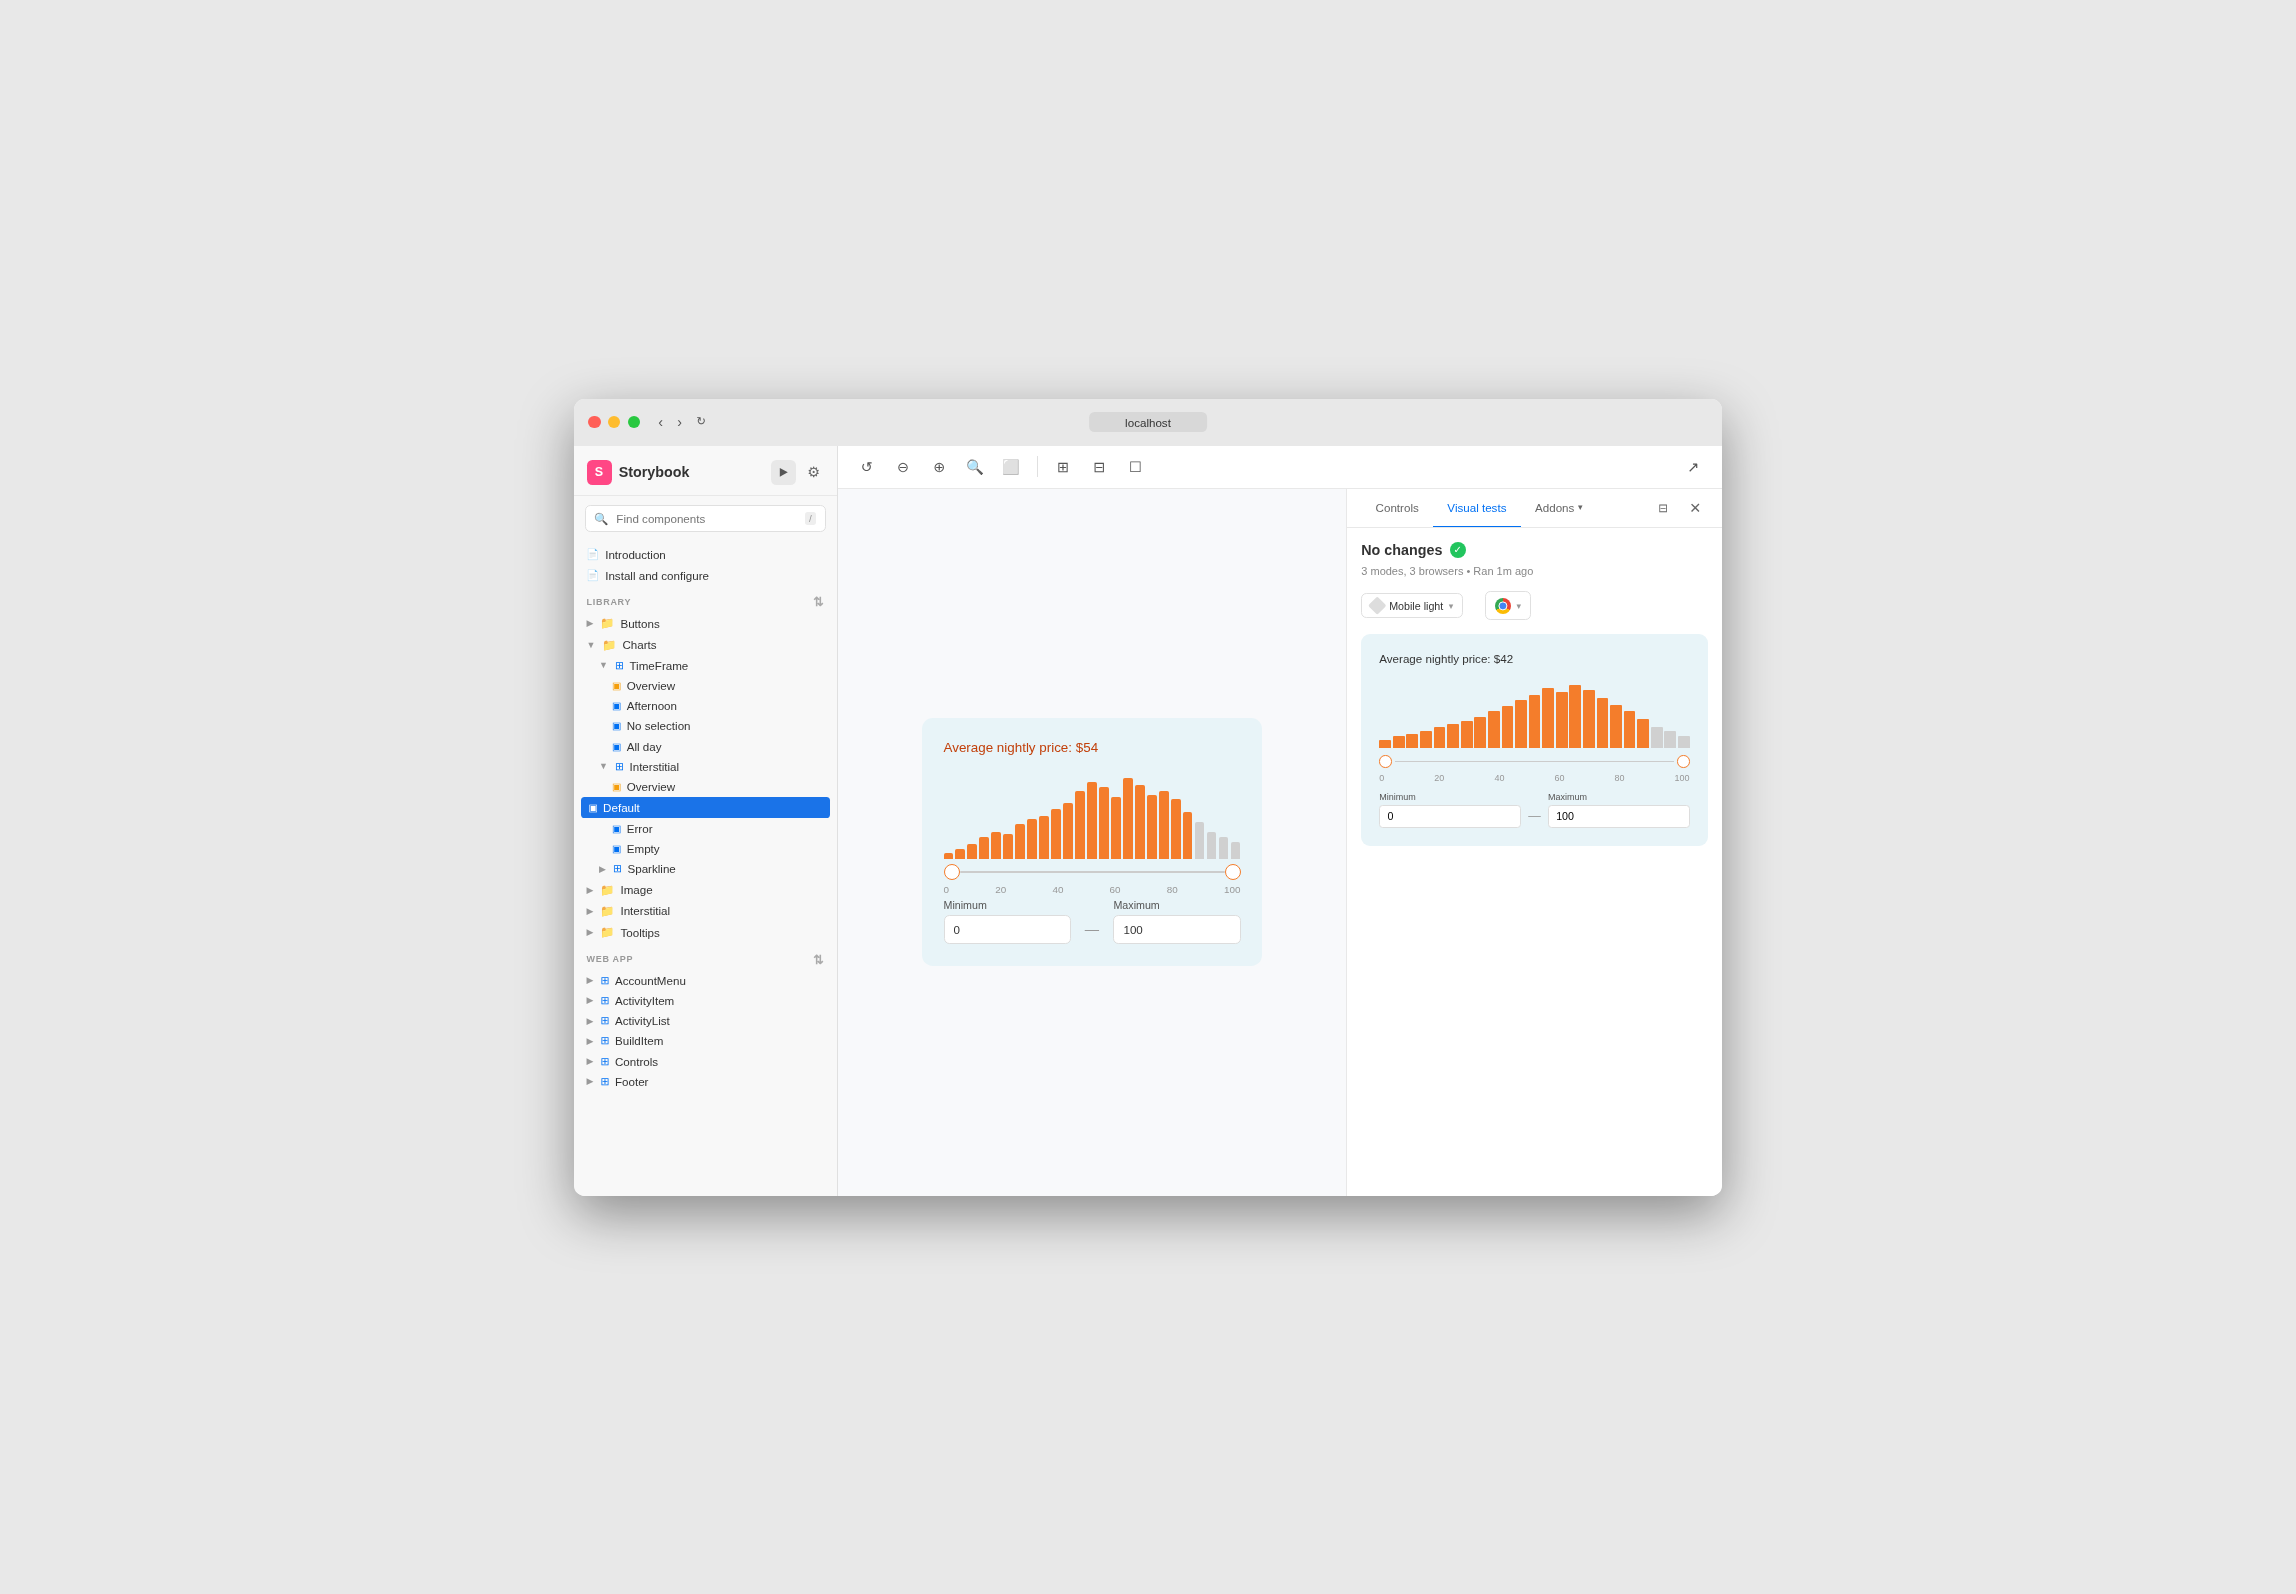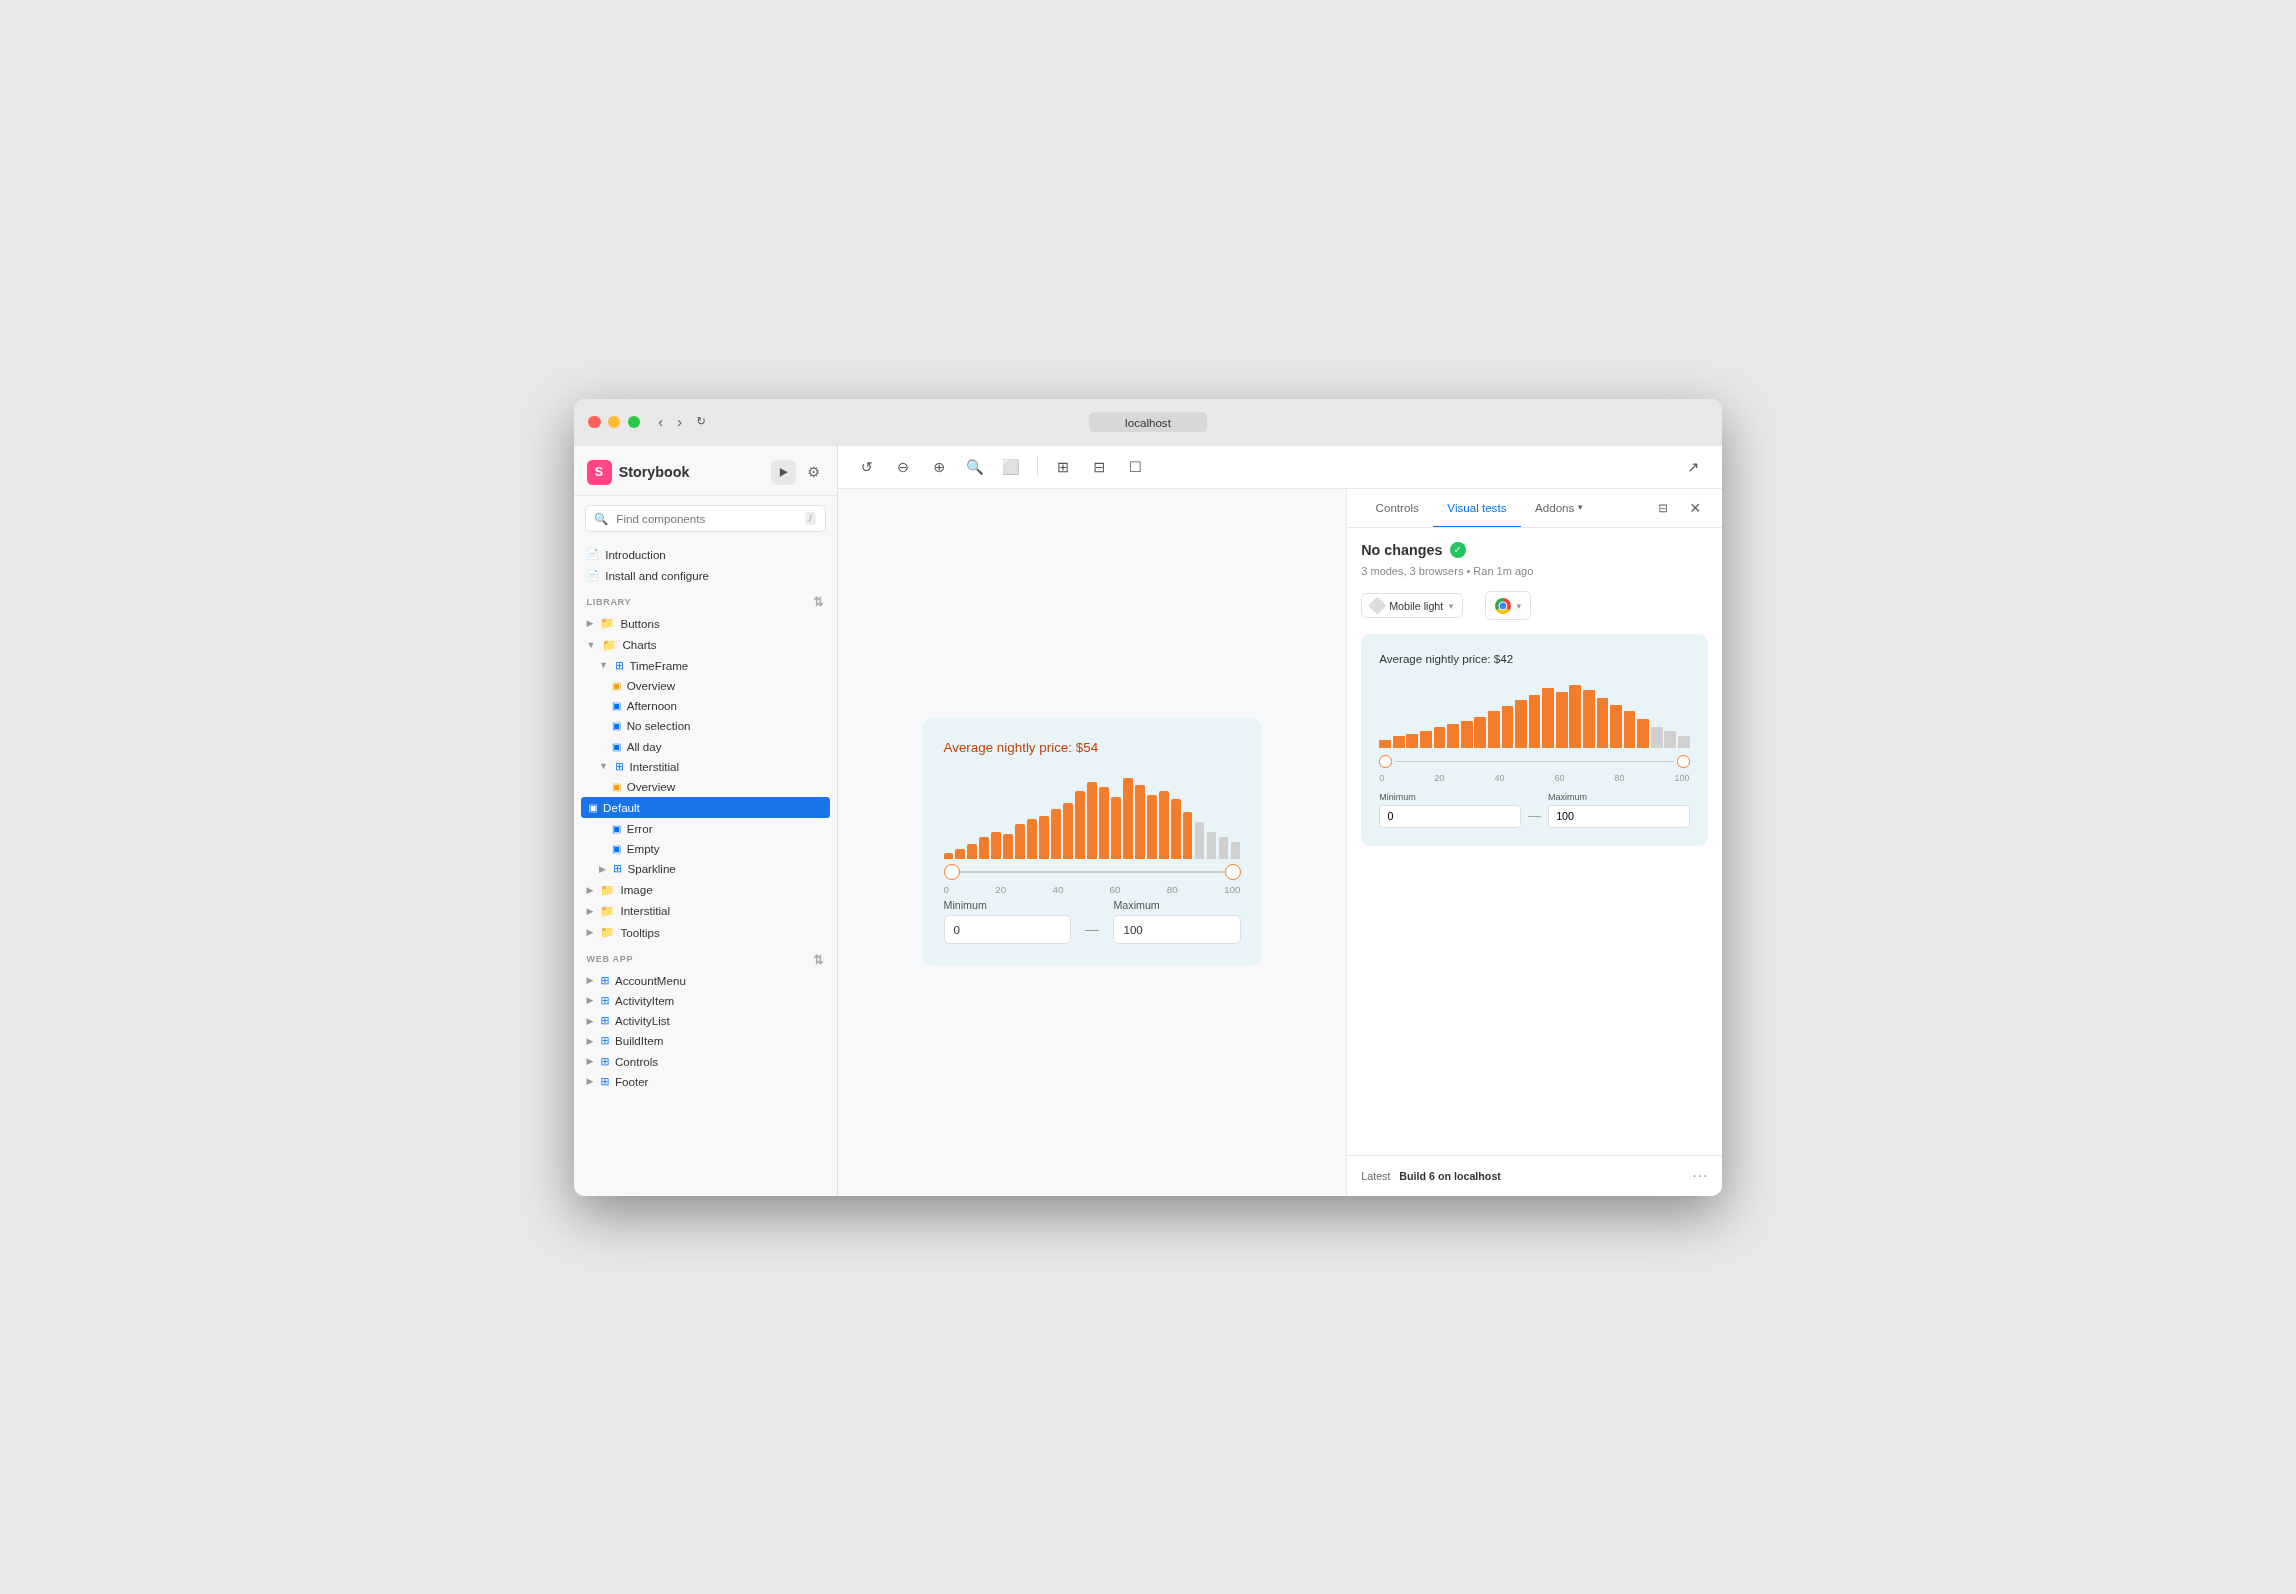--- a/index.html
+++ b/index.html
@@ -990,26 +990,18 @@
                 </div>
                 <div class="mini-dash">—</div>
                 <div class="mini-field">
                   <div class="mini-label">Maximum</div>
                   <input class="mini-input-box" type="text" value="100" style="">
                 </div>
               </div>
             </div>
           </div>
 
-          <div class="panel-footer">
-            <span class="footer-latest">
-              <span>Latest</span>
-              &nbsp;
-              <strong>Build 6 on localhost</strong>
-            </span>
-            <span class="footer-dots">···</span>
-          </div>
         </div>
       </div>
     </div>
   </div>
 </div>
 
 
 </body></html>

